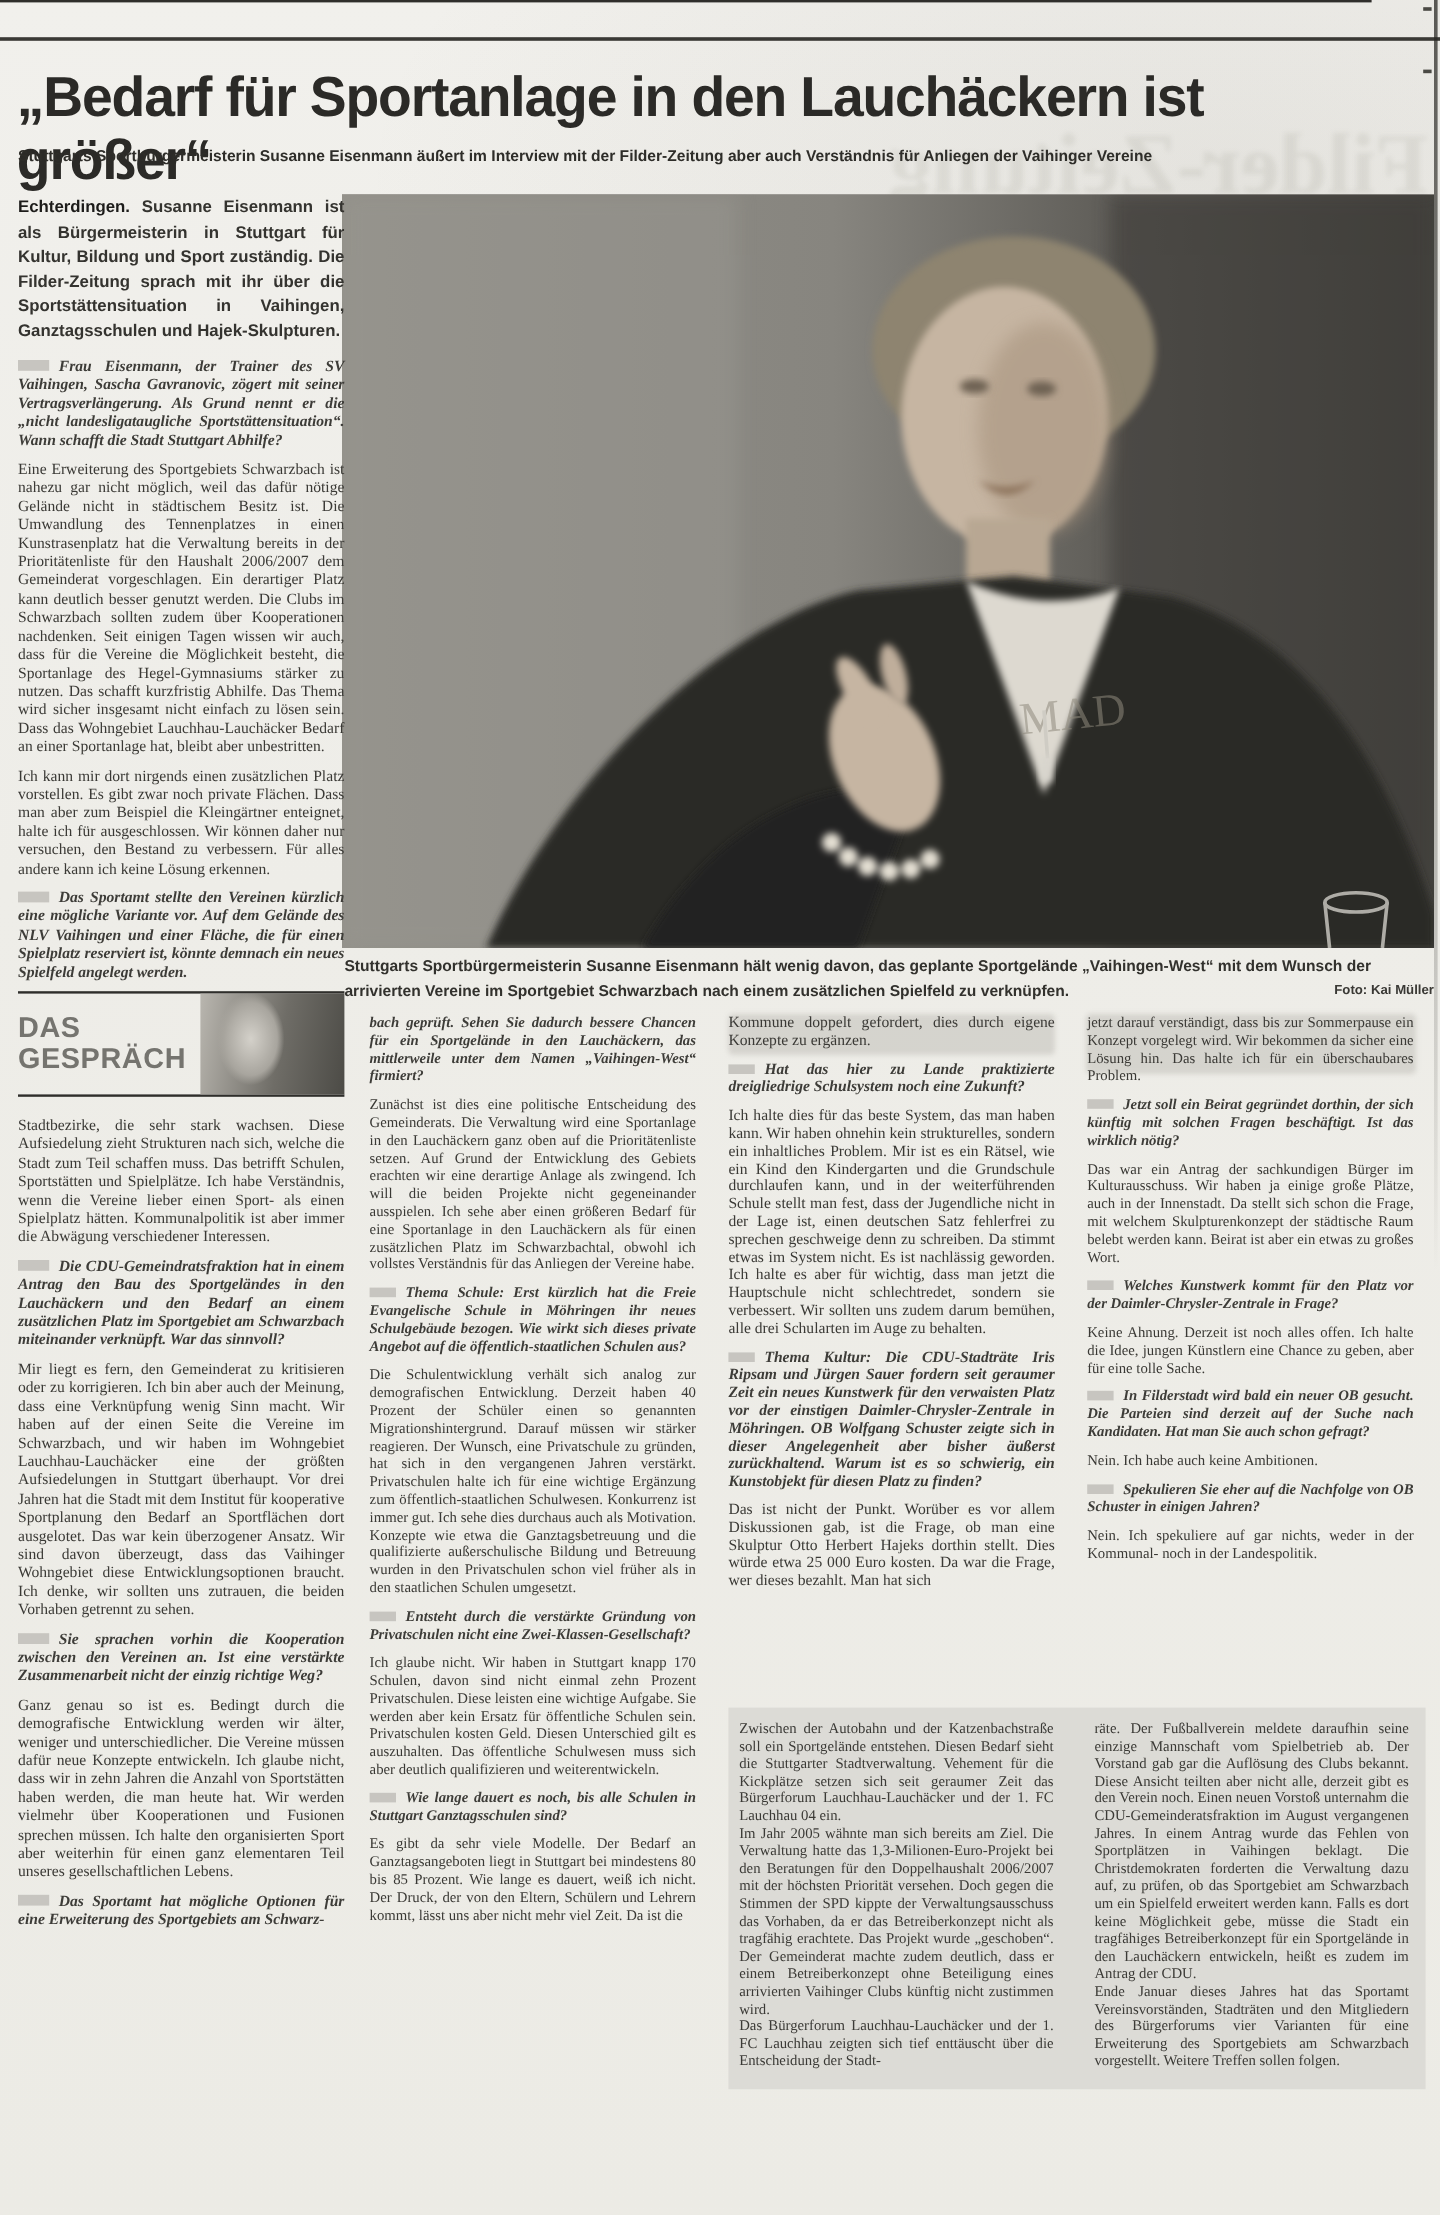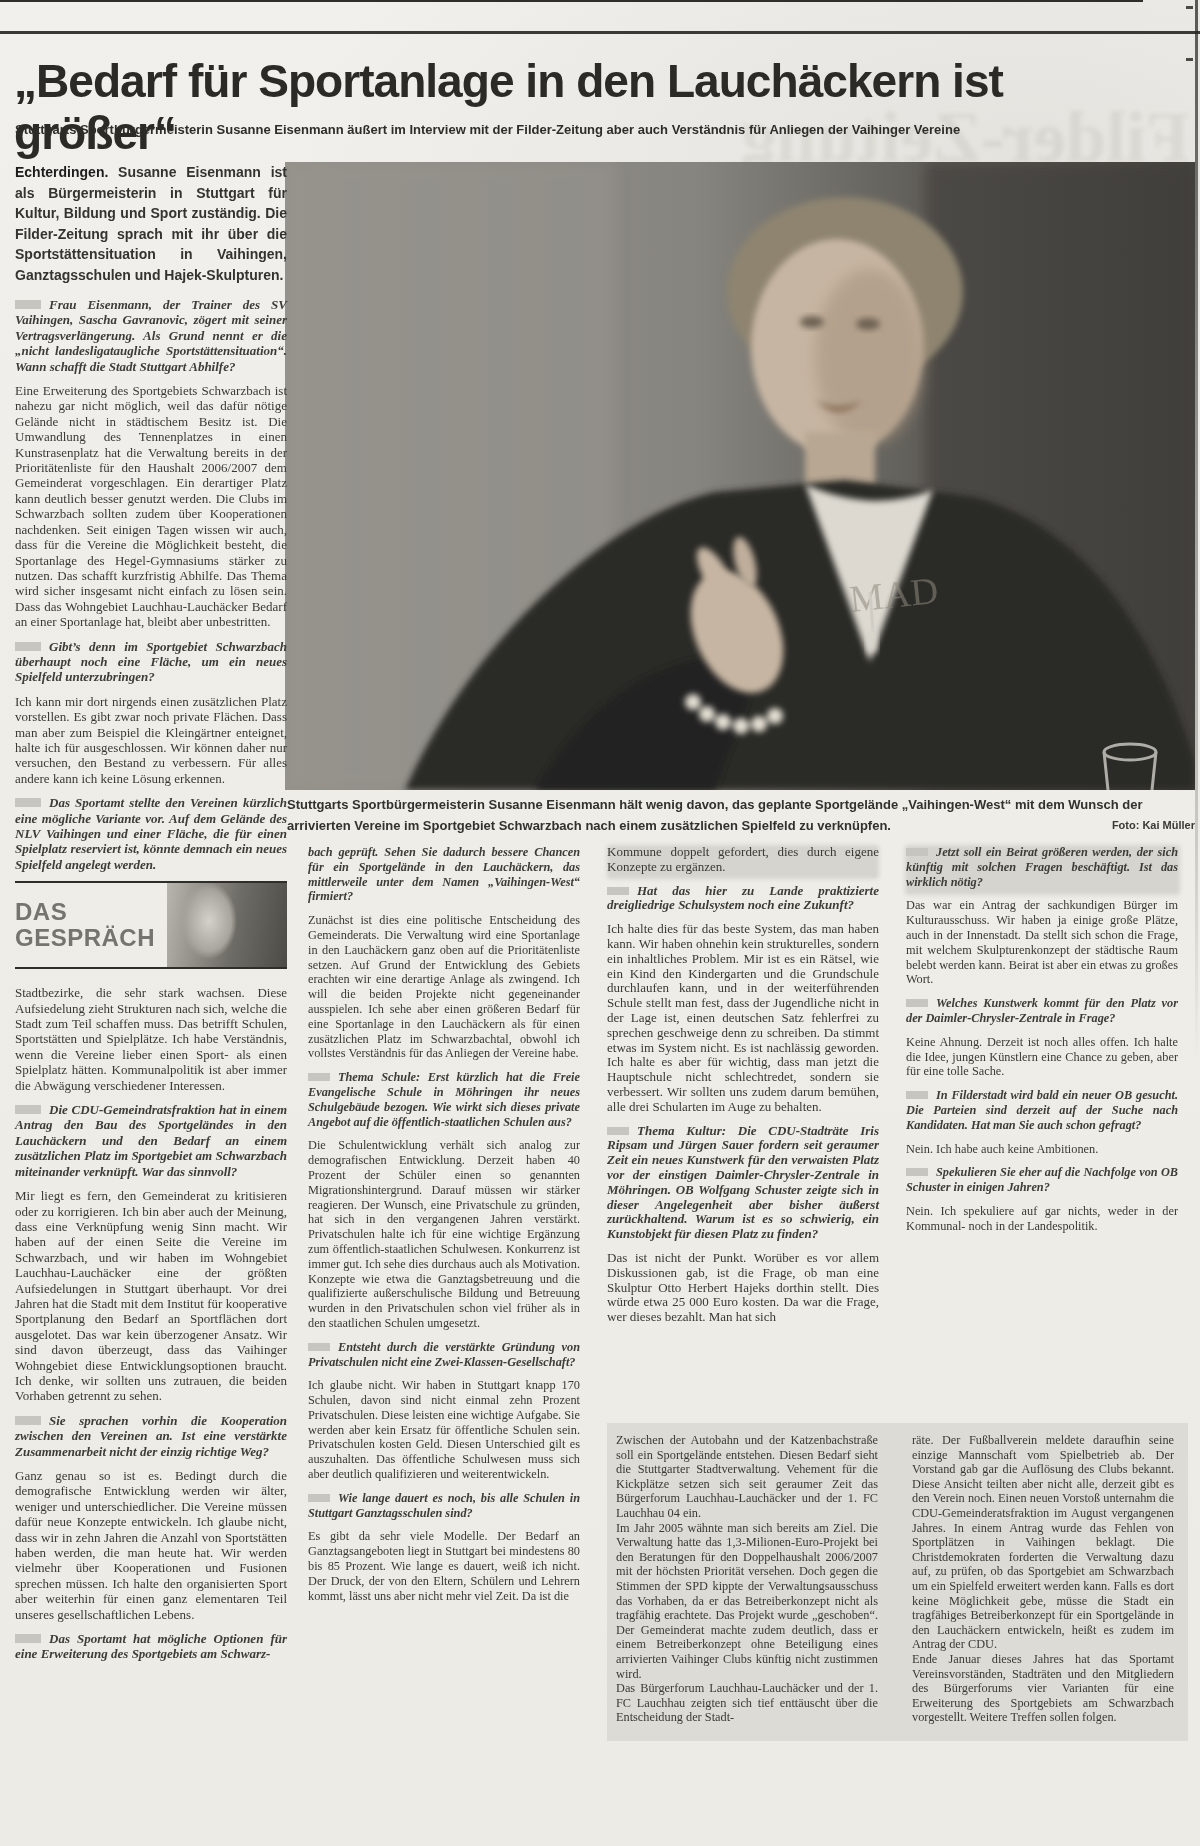--- a/index.html
+++ b/index.html
@@ -159,21 +159,20 @@
     <span class="credit">Foto: Kai Müller</span>
   </div>
 
   <div class="blotch" style="left:905px;top:845px;width:275px;height:50px;"></div>
   <div class="blotch" style="left:607px;top:845px;width:272px;height:34px;"></div>
 
   <div class="col colA">
     <p class="lead"><span class="loc">Echterdingen.</span> <span>Susanne Eisenmann ist als Bürgermeisterin in Stuttgart für Kultur, Bildung und Sport zuständig. Die Filder-Zeitung sprach mit ihr über die Sportstättensituation in Vaihingen, Ganztagsschulen und Hajek-Skulpturen.</span></p>
     <p class="pq"><span class="qmark"></span><span>Frau Eisenmann, der Trainer des SV Vaihingen, Sascha Gavranovic, zögert mit seiner Vertragsverlängerung. Als Grund nennt er die „nicht landesligataugliche Sportstättensituation“. Wann schafft die Stadt Stuttgart Abhilfe?</span></p>
     <p>Eine Erweiterung des Sportgebiets Schwarzbach ist nahezu gar nicht möglich, weil das dafür nötige Gelände nicht in städtischem Besitz ist. Die Umwandlung des Tennenplatzes in einen Kunstrasenplatz hat die Verwaltung bereits in der Prioritätenliste für den Haushalt 2006/2007 dem Gemeinderat vorgeschlagen. Ein derartiger Platz kann deutlich besser genutzt werden. Die Clubs im Schwarzbach sollten zudem über Kooperationen nachdenken. Seit einigen Tagen wissen wir auch, dass für die Vereine die Möglichkeit besteht, die Sportanlage des Hegel-Gymnasiums stärker zu nutzen. Das schafft kurzfristig Abhilfe. Das Thema wird sicher insgesamt nicht einfach zu lösen sein. Dass das Wohngebiet Lauchhau-Lauchäcker Bedarf an einer Sportanlage hat, bleibt aber unbestritten.</p>
-    <p class="pq"><span class="qmark"></span><span>Gibt’s denn im Sportgebiet Schwarzbach überhaupt noch eine Fläche, um ein neues Spielfeld unterzubringen?</span></p>
     <p>Ich kann mir dort nirgends einen zusätzlichen Platz vorstellen. Es gibt zwar noch private Flächen. Dass man aber zum Beispiel die Kleingärtner enteignet, halte ich für ausgeschlossen. Wir können daher nur versuchen, den Bestand zu verbessern. Für alles andere kann ich keine Lösung erkennen.</p>
     <p class="pq"><span class="qmark"></span><span>Das Sportamt stellte den Vereinen kürzlich eine mögliche Variante vor. Auf dem Gelände des NLV Vaihingen und einer Fläche, die für einen Spielplatz reserviert ist, könnte demnach ein neues Spielfeld angelegt werden.</span></p>
     <div class="gespraech">
       <div class="g-label">
         <span>DAS</span>
         <span>GESPRÄCH</span>
       </div>
       <div class="g-photo"></div>
     </div>
     <p>Stadtbezirke, die sehr stark wachsen. Diese Aufsiedelung zieht Strukturen nach sich, welche die Stadt zum Teil schaffen muss. Das betrifft Schulen, Sportstätten und Spielplätze. Ich habe Verständnis, wenn die Vereine lieber einen Sport- als einen Spielplatz hätten. Kommunalpolitik ist aber immer die Abwägung verschiedener Interessen.</p>
@@ -197,21 +196,22 @@
 
   <div class="col colC">
     <p>Kommune doppelt gefordert, dies durch eigene Konzepte zu ergänzen.</p>
     <p class="pq"><span class="qmark small"></span><span>Hat das hier zu Lande praktizierte dreigliedrige Schulsystem noch eine Zukunft?</span></p>
     <p>Ich halte dies für das beste System, das man haben kann. Wir haben ohnehin kein strukturelles, sondern ein inhaltliches Problem. Mir ist es ein Rätsel, wie ein Kind den Kindergarten und die Grundschule durchlaufen kann, und in der weiterführenden Schule stellt man fest, dass der Jugendliche nicht in der Lage ist, einen deutschen Satz fehlerfrei zu sprechen geschweige denn zu schreiben. Da stimmt etwas im System nicht. Es ist nachlässig geworden. Ich halte es aber für wichtig, dass man jetzt die Hauptschule nicht schlechtredet, sondern sie verbessert. Wir sollten uns zudem darum bemühen, alle drei Schularten im Auge zu behalten.</p>
     <p class="pq"><span class="qmark small"></span><span>Thema Kultur: Die CDU-Stadträte Iris Ripsam und Jürgen Sauer fordern seit geraumer Zeit ein neues Kunstwerk für den verwaisten Platz vor der einstigen Daimler-Chrysler-Zentrale in Möhringen. OB Wolfgang Schuster zeigte sich in dieser Angelegenheit aber bisher äußerst zurückhaltend. Warum ist es so schwierig, ein Kunstobjekt für diesen Platz zu finden?</span></p>
     <p>Das ist nicht der Punkt. Worüber es vor allem Diskussionen gab, ist die Frage, ob man eine Skulptur Otto Herbert Hajeks dorthin stellt. Dies würde etwa 25 000 Euro kosten. Da war die Frage, wer dieses bezahlt. Man hat sich</p>
   </div>
 
   <div class="col colD">
-    <p class="pq"><span class="qmark small"></span><span>Jetzt soll ein Beirat größeren werden, der sich künftig mit solchen Fragen beschäftigt. Ist das wirklich nötig?</span></p>
+    <p>jetzt darauf verständigt, dass bis zur Sommerpause ein Konzept vorgelegt wird. Wir bekommen da sicher eine Lösung hin. Das halte ich für ein überschaubares Problem.</p>
+    <p class="pq"><span class="qmark small"></span><span>Jetzt soll ein Beirat gegründet dorthin, der sich künftig mit solchen Fragen beschäftigt. Ist das wirklich nötig?</span></p>
     <p>Das war ein Antrag der sachkundigen Bürger im Kulturausschuss. Wir haben ja einige große Plätze, auch in der Innenstadt. Da stellt sich schon die Frage, mit welchem Skulpturenkonzept der städtische Raum belebt werden kann. Beirat ist aber ein etwas zu großes Wort.</p>
     <p class="pq"><span class="qmark small"></span><span>Welches Kunstwerk kommt für den Platz vor der Daimler-Chrysler-Zentrale in Frage?</span></p>
     <p>Keine Ahnung. Derzeit ist noch alles offen. Ich halte die Idee, jungen Künstlern eine Chance zu geben, aber für eine tolle Sache.</p>
     <p class="pq"><span class="qmark small"></span><span>In Filderstadt wird bald ein neuer OB gesucht. Die Parteien sind derzeit auf der Suche nach Kandidaten. Hat man Sie auch schon gefragt?</span></p>
     <p>Nein. Ich habe auch keine Ambitionen.</p>
     <p class="pq"><span class="qmark small"></span><span>Spekulieren Sie eher auf die Nachfolge von OB Schuster in einigen Jahren?</span></p>
     <p>Nein. Ich spekuliere auf gar nichts, weder in der Kommunal- noch in der Landespolitik.</p>
   </div>
 
   <div class="hg-body">

